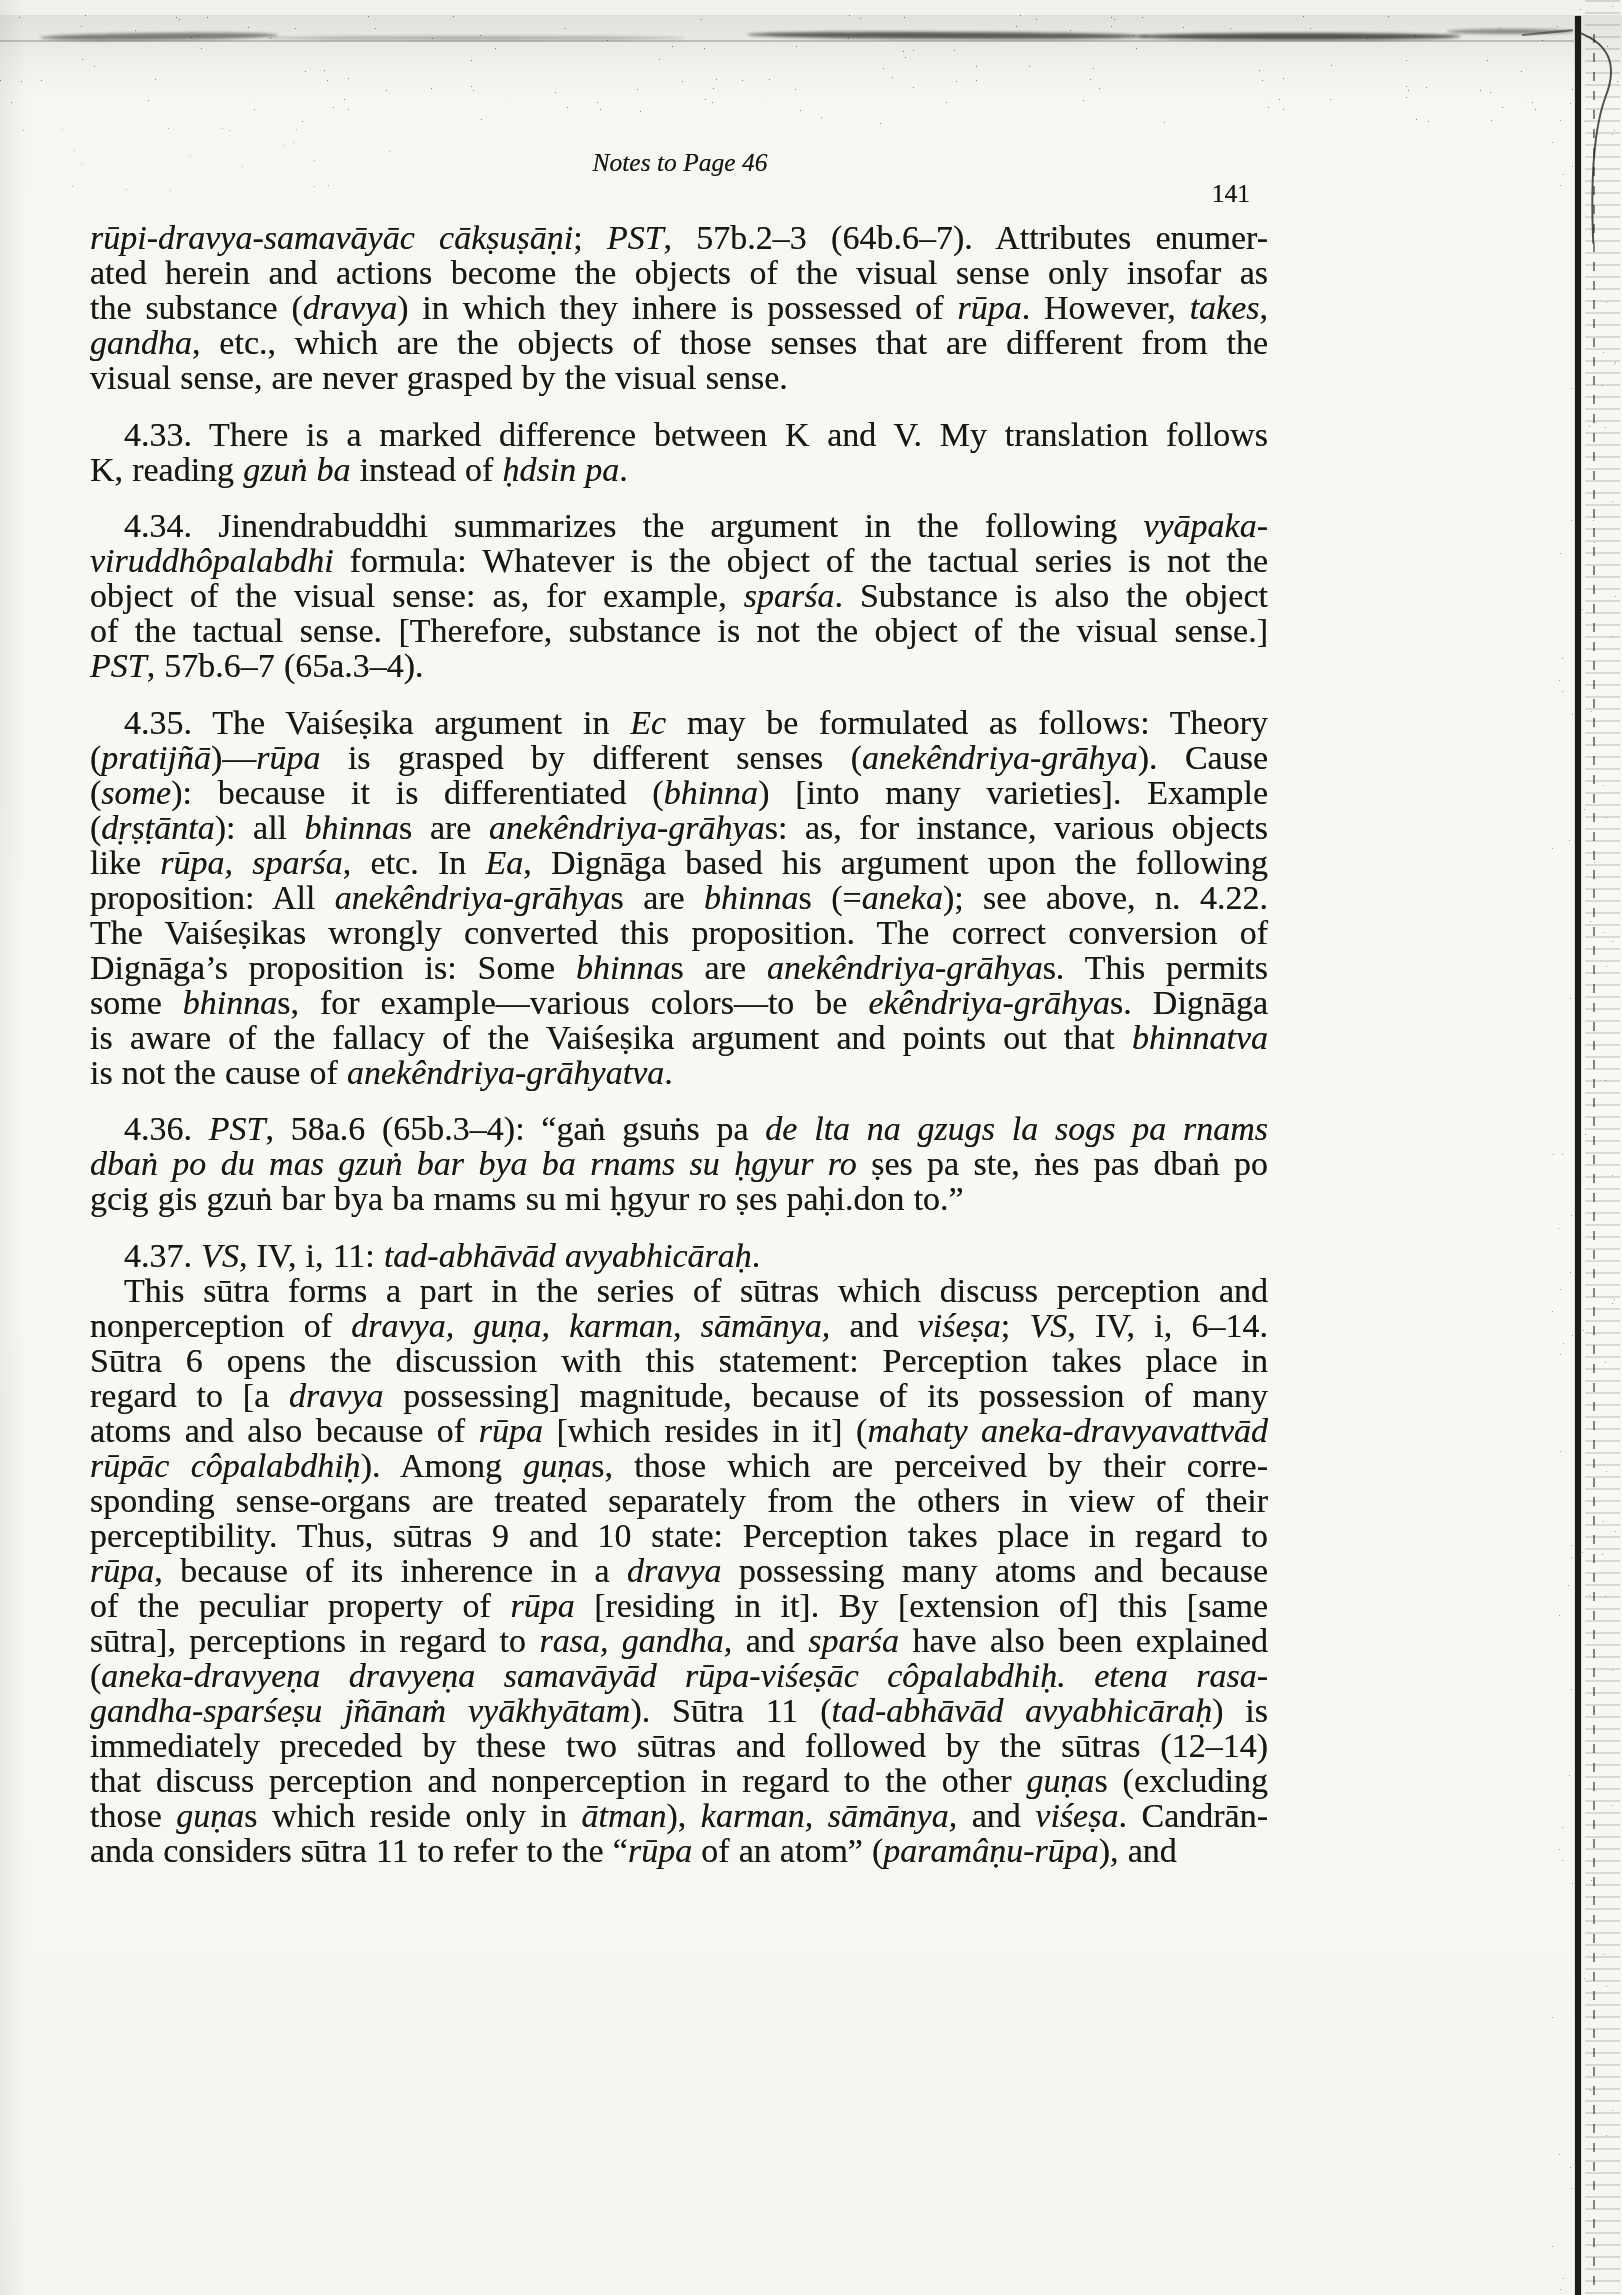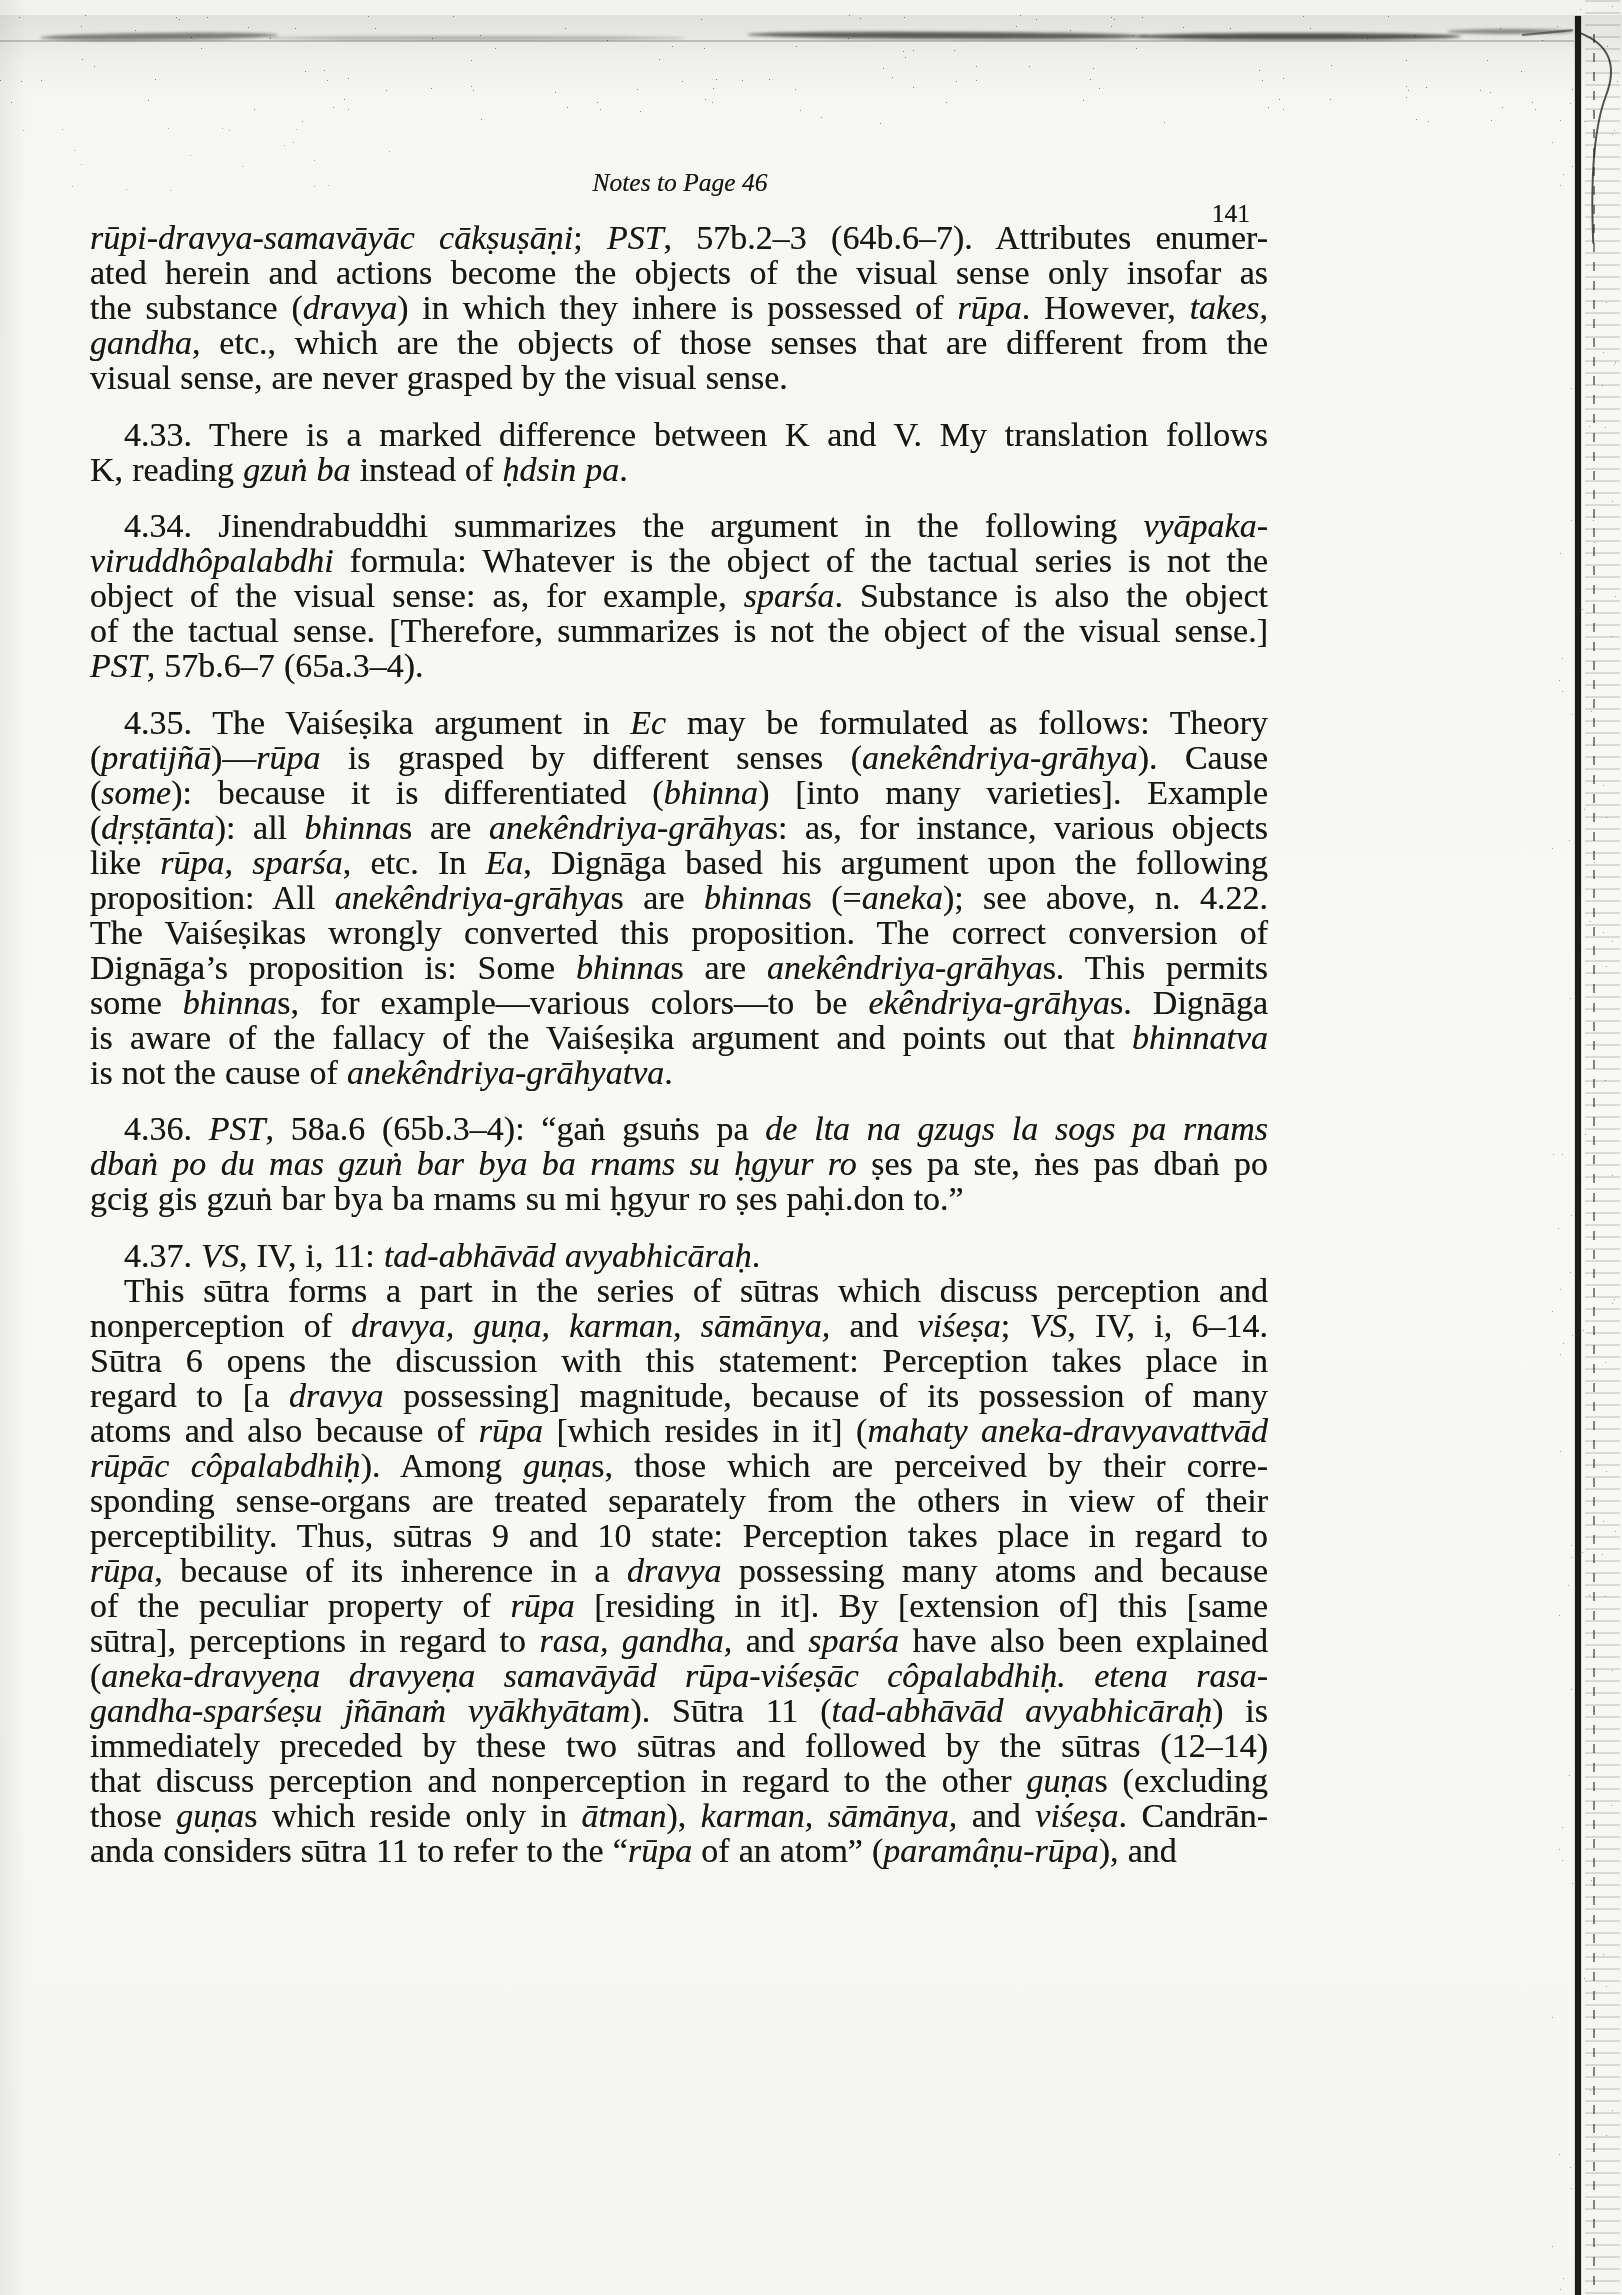--- a/index.html
+++ b/index.html
@@ -28,21 +28,21 @@
   .sm6{left:0px;top:40px;width:1574px;height:1.7px;opacity:.20;filter:blur(0.6px);border-radius:0;}
   
   .spine-line{position:absolute;left:1575px;top:16px;width:5.7px;height:2280px;
     background:#0b0b0b;box-shadow:0 0 1.1px #000;opacity:.92;}
   .spine-broken{position:absolute;left:1593px;top:34px;width:2.3px;height:2262px;opacity:.55;
     background:repeating-linear-gradient(180deg,rgba(0,0,0,.85) 0 9px,rgba(0,0,0,0) 9px 19px);}
   .edge-dashes{position:absolute;left:1585px;top:0;width:35px;height:100%;opacity:.22;
     background:repeating-linear-gradient(180deg,rgba(0,0,0,.55) 0 2.3px,rgba(0,0,0,0) 2.3px 12px);}
   .artifact-svg{position:absolute;left:0;top:0;pointer-events:none;}
   
-  .header{position:absolute;left:91px;top:165px;width:1178px;height:35px;
+  .header{position:absolute;left:91px;top:145px;width:1178px;height:35px;
     line-height:35px;font-size:25.5px;}
   .header-title{display:block;text-align:center;font-style:italic;
     text-shadow:0 0 0.6px rgba(10,10,10,.65);}
   .header-page-number{position:absolute;right:19px;top:0;font-style:normal;
     text-shadow:0 0 0.6px rgba(10,10,10,.65);margin-top:31px;}
   
   .text-block{position:absolute;left:90px;top:220px;width:1178px;
     font-size:34px;color:var(--ink,#171717);
     text-shadow:0 0 0.6px rgba(15,15,15,.62);
     word-spacing:0.6px;}
@@ -95,21 +95,21 @@
         <div class="line endline"><span class="rm">visual sense, are never grasped by the visual sense.</span></div>
       </div>
       <div class="para indent">
         <div class="line"><span class="rm">4.33. There is a marked difference between K and V. My translation follows</span></div>
         <div class="line endline"><span class="rm">K, reading </span><span class="it">gzuṅ ba</span><span class="rm"> instead of </span><span class="it">ḥdsin pa</span><span class="rm">.</span></div>
       </div>
       <div class="para indent">
         <div class="line"><span class="rm">4.34. Jinendrabuddhi summarizes the argument in the following </span><span class="it">vyāpaka-</span></div>
         <div class="line"><span class="it">viruddhôpalabdhi</span><span class="rm"> formula: Whatever is the object of the tactual series is not the</span></div>
         <div class="line"><span class="rm">object of the visual sense: as, for example, </span><span class="it">sparśa</span><span class="rm">. Substance is also the object</span></div>
-        <div class="line"><span class="rm">of the tactual sense. [Therefore, summarizes is not the object of the visual sense.]</span></div>
+        <div class="line"><span class="rm">of the tactual sense. [Therefore, substance is not the object of the visual sense.]</span></div>
         <div class="line endline"><span class="it">PST</span><span class="rm">, 57b.6–7 (65a.3–4).</span></div>
       </div>
       <div class="para indent">
         <div class="line"><span class="rm">4.35. The Vaiśeṣika argument in </span><span class="it">Ec</span><span class="rm"> may be formulated as follows: Theory</span></div>
         <div class="line"><span class="rm">(</span><span class="it">pratijñā</span><span class="rm">)—</span><span class="it">rūpa</span><span class="rm"> is grasped by different senses (</span><span class="it">anekêndriya-grāhya</span><span class="rm">). Cause</span></div>
         <div class="line"><span class="rm">(</span><span class="it">some</span><span class="rm">): because it is differentiated (</span><span class="it">bhinna</span><span class="rm">) [into many varieties]. Example</span></div>
         <div class="line"><span class="rm">(</span><span class="it">dṛṣṭānta</span><span class="rm">): all </span><span class="it">bhinna</span><span class="rm">s are </span><span class="it">anekêndriya-grāhya</span><span class="rm">s: as, for instance, various objects</span></div>
         <div class="line"><span class="rm">like </span><span class="it">rūpa, sparśa</span><span class="rm">, etc. In </span><span class="it">Ea</span><span class="rm">, Dignāga based his argument upon the following</span></div>
         <div class="line"><span class="rm">proposition: All </span><span class="it">anekêndriya-grāhya</span><span class="rm">s are </span><span class="it">bhinna</span><span class="rm">s (=</span><span class="it">aneka</span><span class="rm">); see above, n. 4.22.</span></div>
         <div class="line"><span class="rm">The Vaiśeṣikas wrongly converted this proposition. The correct conversion of</span></div>

